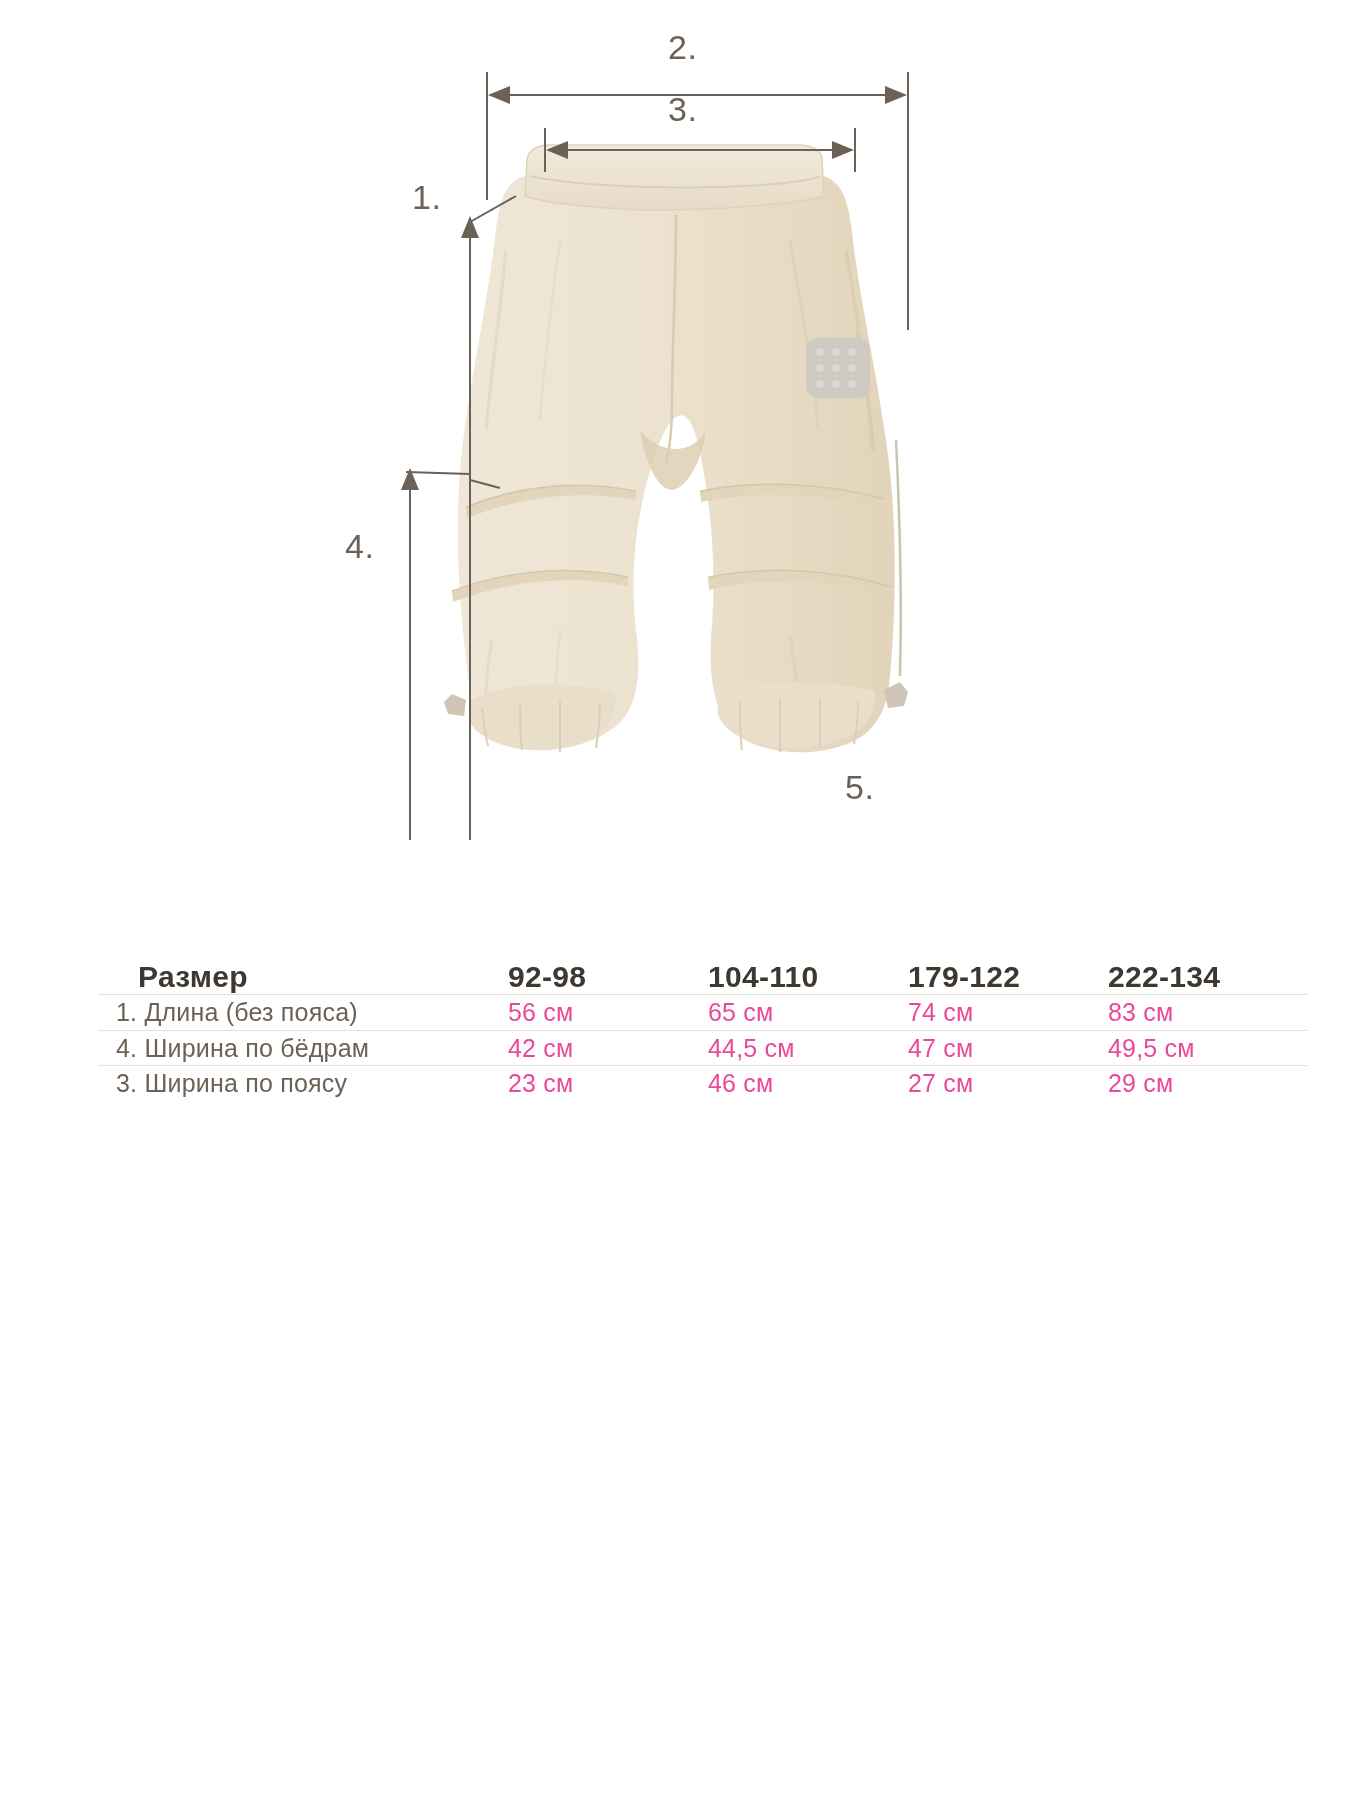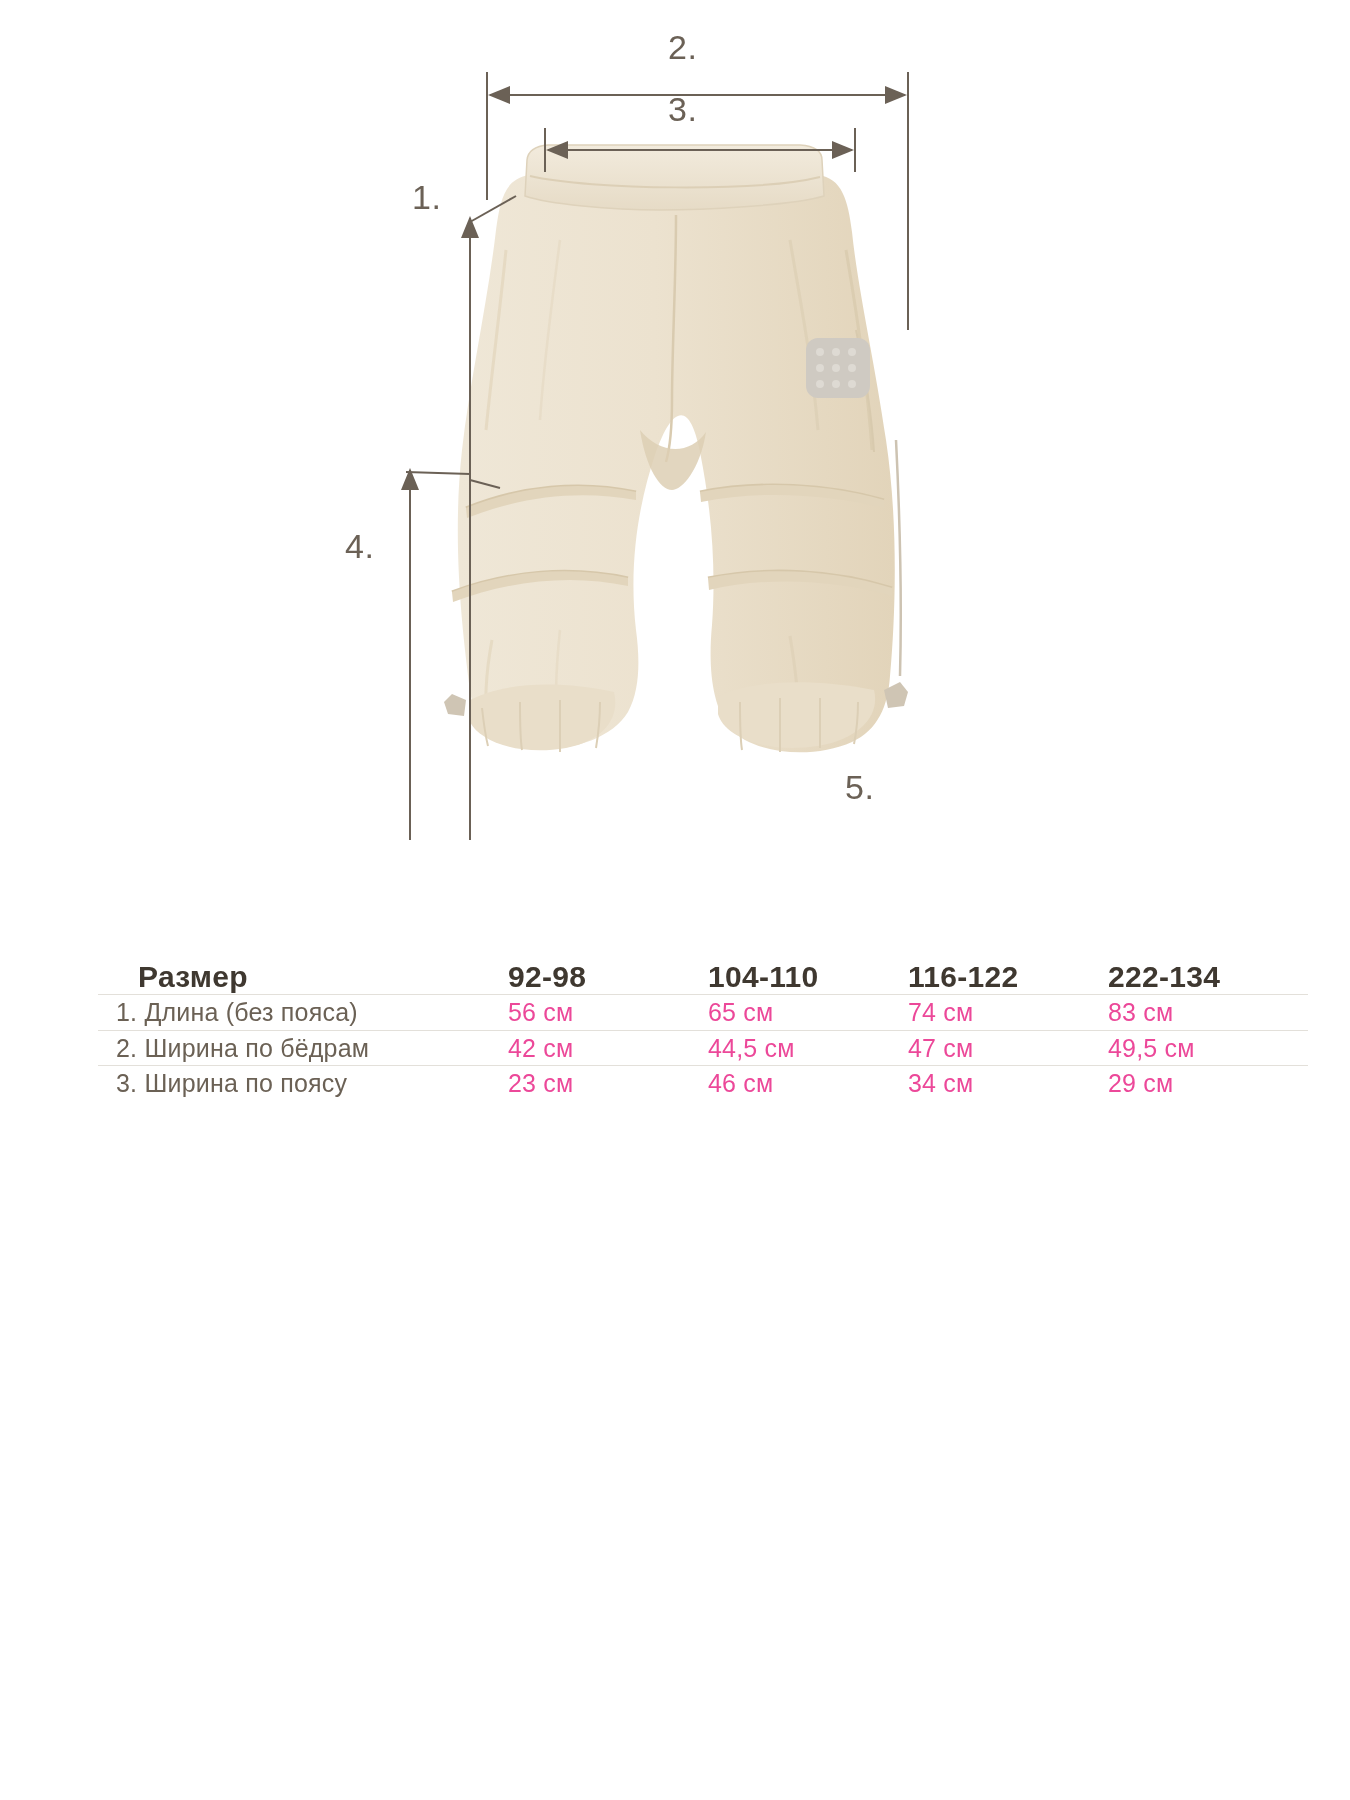--- a/index.html
+++ b/index.html
@@ -232,41 +232,41 @@
   <div class="dim-label lbl-5">5.</div>
 </div>
 
 <div class="table-wrap">
   <table class="size-table">
     <thead>
       <tr>
         <th class="col-label">Размер</th>
         <th class="col-val">92-98</th>
         <th class="col-val">104-110</th>
-        <th class="col-val">116-122</th>
+        <th class="col-val">179-122</th>
         <th class="col-val">222-134</th>
       </tr>
     </thead>
     <tbody>
       <tr>
         <td class="row-label">1. Длина (без пояса)</td>
         <td class="val">56 см</td>
         <td class="val">65 см</td>
         <td class="val">74 см</td>
         <td class="val">83 см</td>
       </tr>
       <tr>
-        <td class="row-label">2. Ширина по бёдрам</td>
+        <td class="row-label">4. Ширина по бёдрам</td>
         <td class="val">42 см</td>
         <td class="val">44,5 см</td>
         <td class="val">47 см</td>
         <td class="val">49,5 см</td>
       </tr>
       <tr>
         <td class="row-label">3. Ширина по поясу</td>
         <td class="val">23 см</td>
         <td class="val">46 см</td>
-        <td class="val">34 см</td>
+        <td class="val">27 см</td>
         <td class="val">29 см</td>
       </tr>
     </tbody>
   </table>
 </div>
 
 </body></html>

